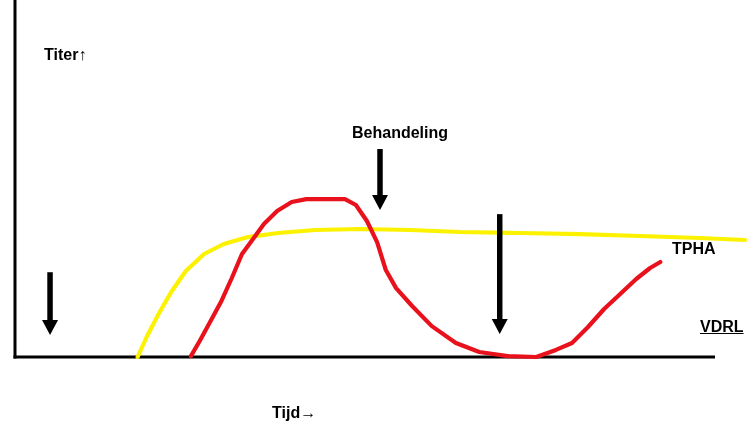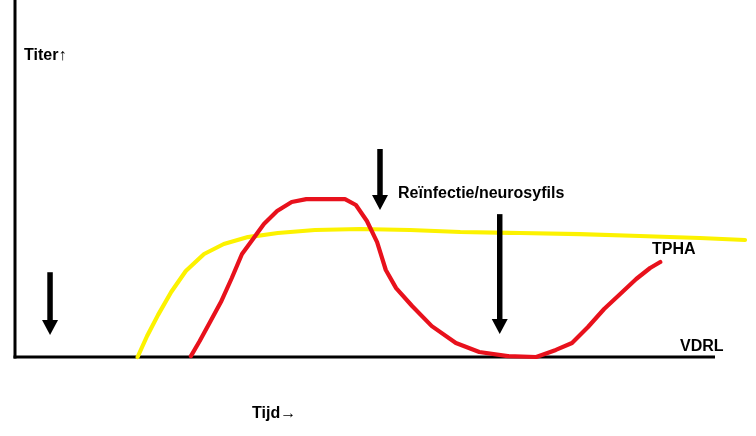--- a/index.html
+++ b/index.html
@@ -3,29 +3,29 @@
 <meta charset="utf-8">
 <style>
   html,body{margin:0;padding:0;background:#ffffff;}
   .stage{
     position:relative;width:756px;height:436px;background:#ffffff;
     font-family:"Liberation Sans",sans-serif;overflow:hidden;
   }
   #chart-svg{position:absolute;left:0;top:0;}
   .lbl{
     position:absolute;font-weight:bold;font-size:16px;line-height:1.1;
-    color:#000;white-space:nowrap;letter-spacing:0px;
+    color:#000;white-space:nowrap;letter-spacing:0px;margin-left:20px;
   }
   #ylabel{left:24px;top:46px;}
   #xlabel{left:252px;top:404px;}
   #ann-besmetting{left:24px;top:246px;}
   #ann-behandeling{left:332px;top:124px;}
   #ann-reinfectie{left:398px;top:184px;}
   #lbl-tpha{left:652px;top:240px;}
-  #lbl-vdrl{left:680px;top:337px;}
+  #lbl-vdrl{left:680px;top:318px;text-decoration:underline;}
 </style>
 </head>
 <body>
 
 <div class="stage">
   <svg id="chart-svg" width="756" height="436" viewBox="0 0 756 436">
       <line x1="15" y1="0" x2="15" y2="358.5" stroke="#000000" stroke-width="3"></line>
       <line x1="13.5" y1="357" x2="715" y2="357" stroke="#000000" stroke-width="3"></line>
       <path d="M137.6,357.0 L147.1,336.0 L158.1,314.9 L171.2,292.0 L185.8,271.0 L204.1,254.0 L223.8,244.0 L247.9,237.1 L277.8,233.0 L315.0,230.0 L360.3,229.0 L409.9,230.0 L460.3,232.0 L520.2,233.0 L580.0,234.1 L639.9,236.0 L699.7,238.0 L745.0,240.0" fill="none" stroke="#fcf200" stroke-width="4.2" stroke-linecap="round" stroke-linejoin="round"></path>
       <path d="M190.9,356.1 L199.7,341.0 L210.6,321.0 L220.9,302.1 L231.8,278.0 L242.0,254.0 L252.3,240.0 L263.9,224.0 L277.1,211.0 L291.7,202.0 L306.3,199.1 L345.0,199.1 L355.9,205.0 L366.9,221.0 L377.1,242.1 L385.8,270.0 L396.1,288.1 L412.1,306.0 L431.8,326.1 L455.9,343.0 L479.3,352.0 L507.8,356.1 L536.2,357.0 L555.9,349.9 L572.0,343.0 L588.0,327.0 L604.1,309.0 L620.2,294.0 L636.2,279.0 L650.1,268.0 L660.3,262.0" fill="none" stroke="#e8111c" stroke-width="4.2" stroke-linecap="round" stroke-linejoin="round"></path>
@@ -33,17 +33,17 @@
       <polygon points="42.04,320.02 58.04,320.02 50.04,335.02" fill="#000000"></polygon>
       <line x1="380" y1="148.975" x2="380" y2="197.048" stroke="#000000" stroke-width="5.5"></line>
       <polygon points="372,195.048 388,195.048 380,210.048" fill="#000000"></polygon>
       <line x1="499.72" y1="214.13" x2="499.72" y2="321.078" stroke="#000000" stroke-width="5.5"></line>
       <polygon points="491.72,319.078 507.72,319.078 499.72,334.078" fill="#000000"></polygon>
     </svg>
 
   <div class="lbl" id="ylabel">Titer↑</div>
   <div class="lbl" id="xlabel">Tijd→</div>
 
-  <div class="lbl" id="ann-reinfectie">Reïnfectie/neurosyfils</div>
+  <div class="lbl" id="ann-behandeling">Behandeling</div>
 
   <div class="lbl" id="lbl-tpha">TPHA</div>
   <div class="lbl" id="lbl-vdrl">VDRL</div>
 </div>
 
 </body></html>

